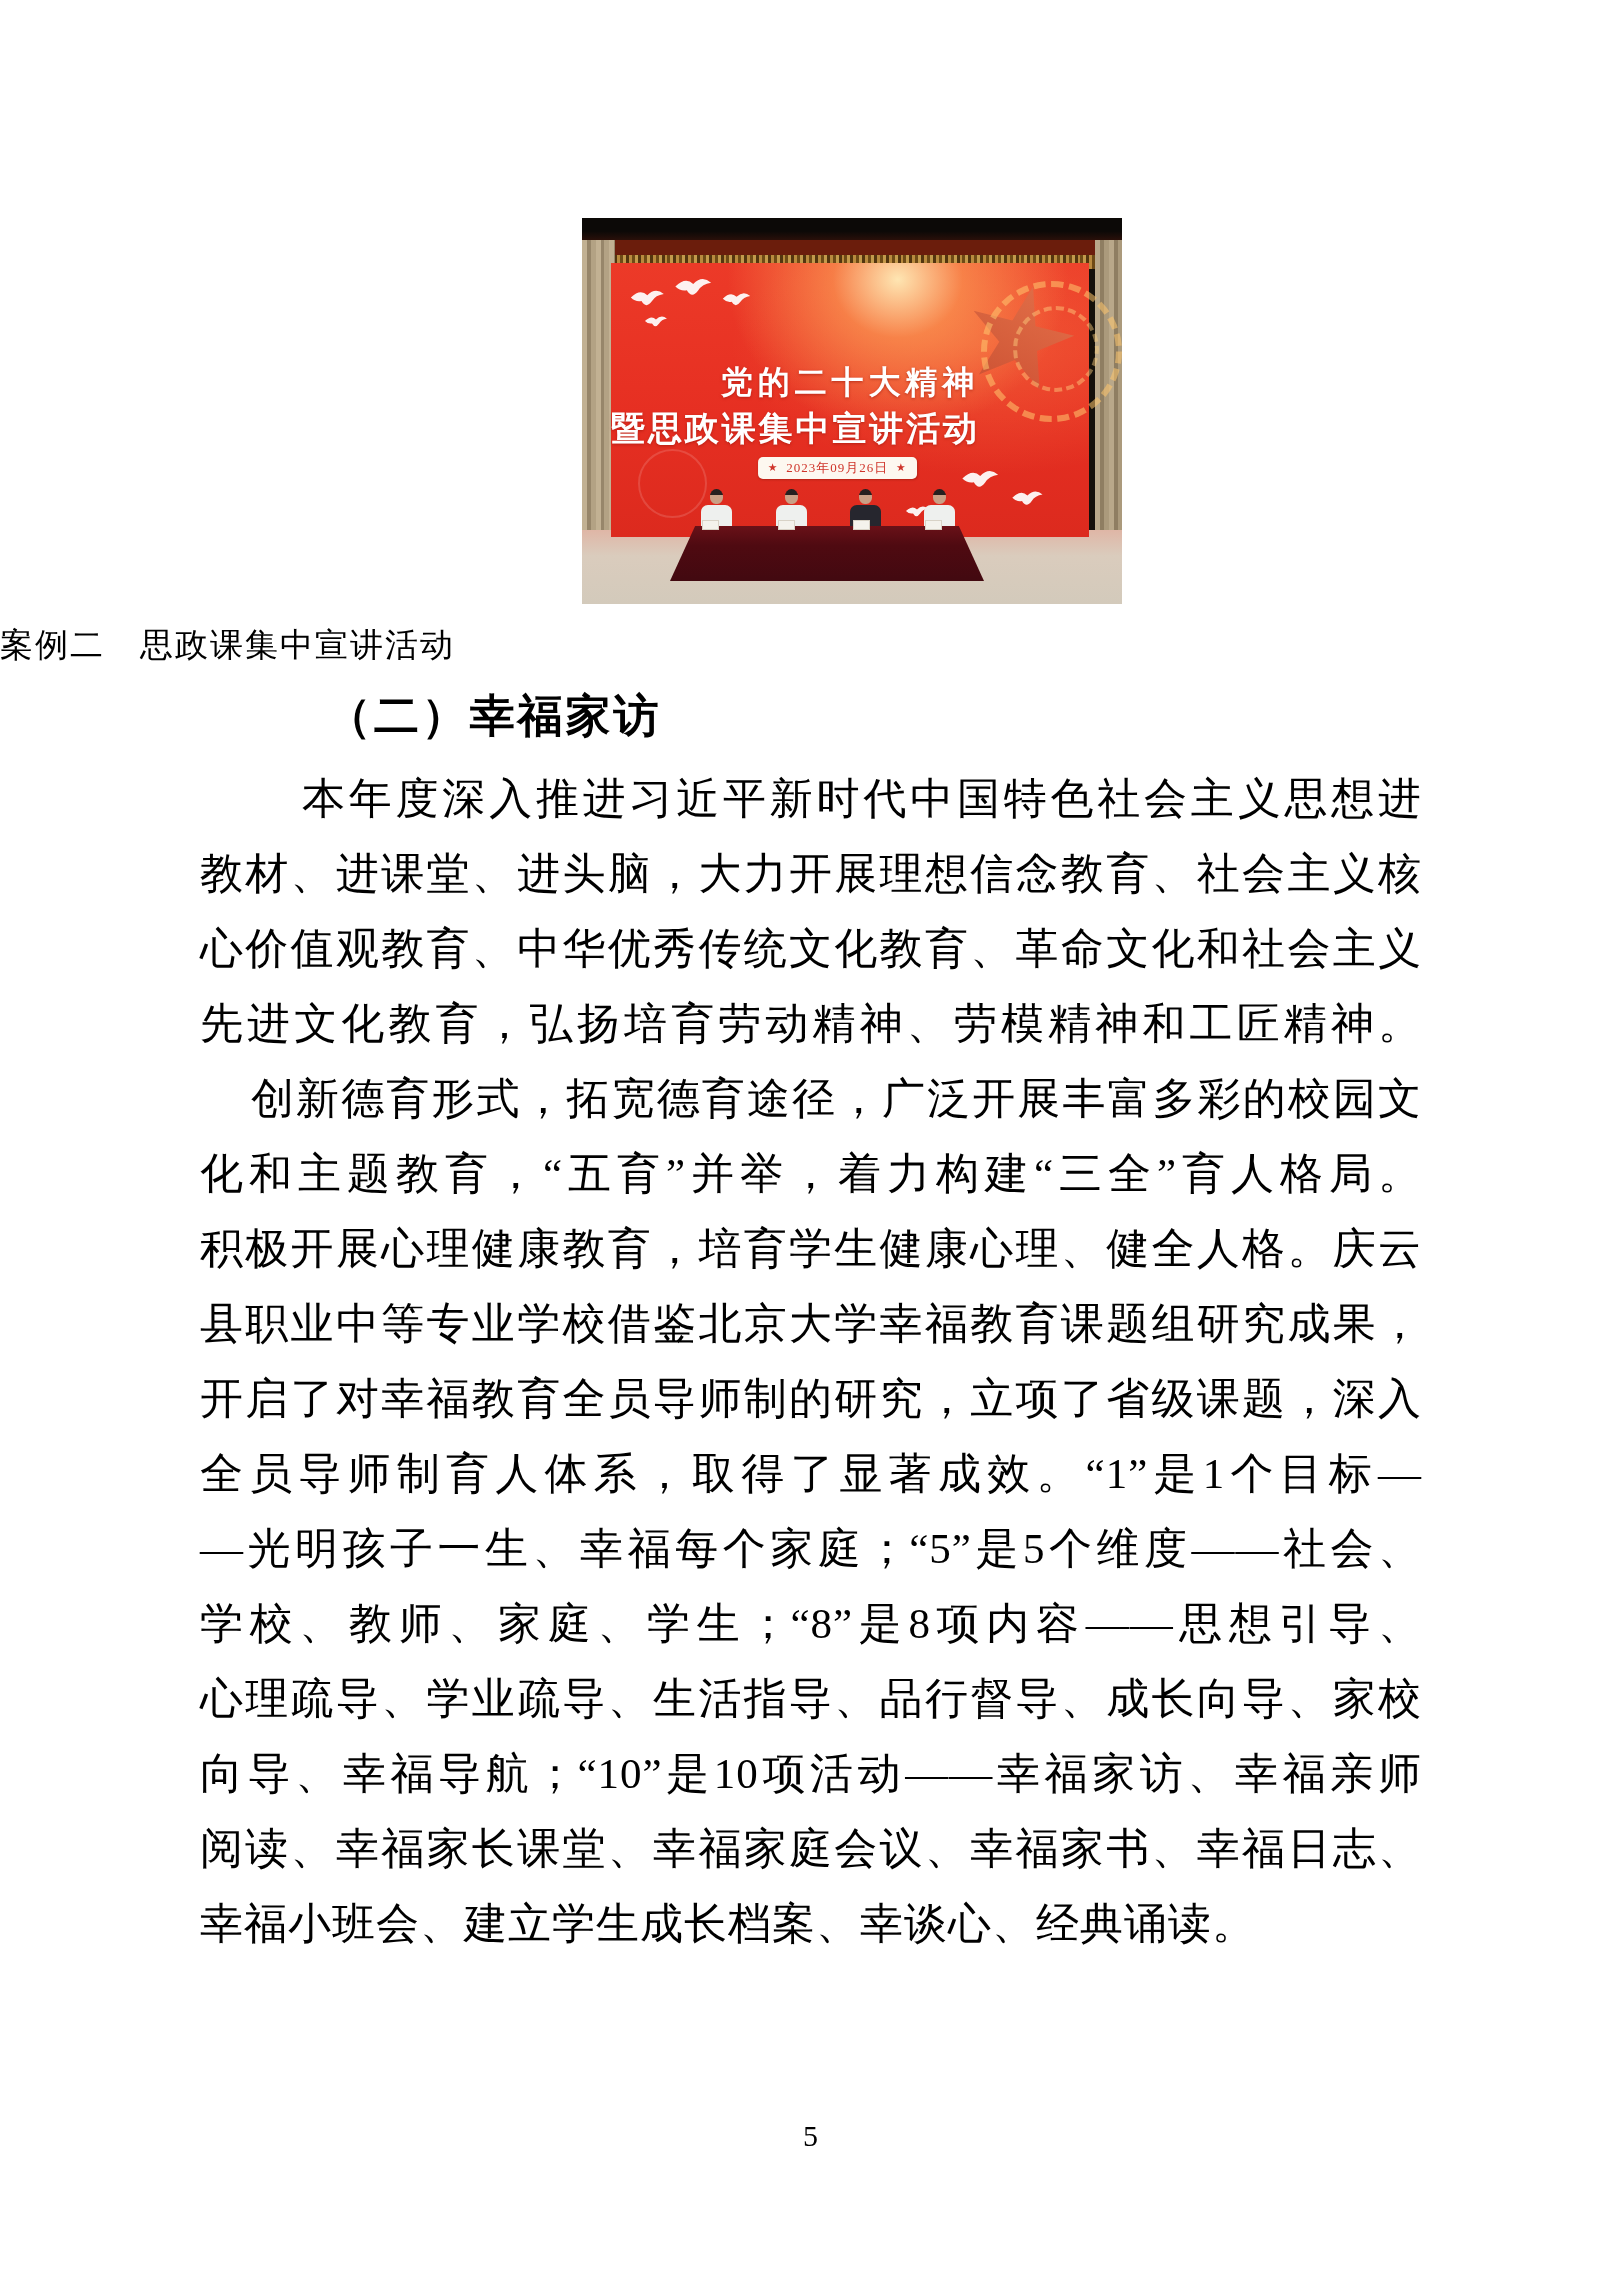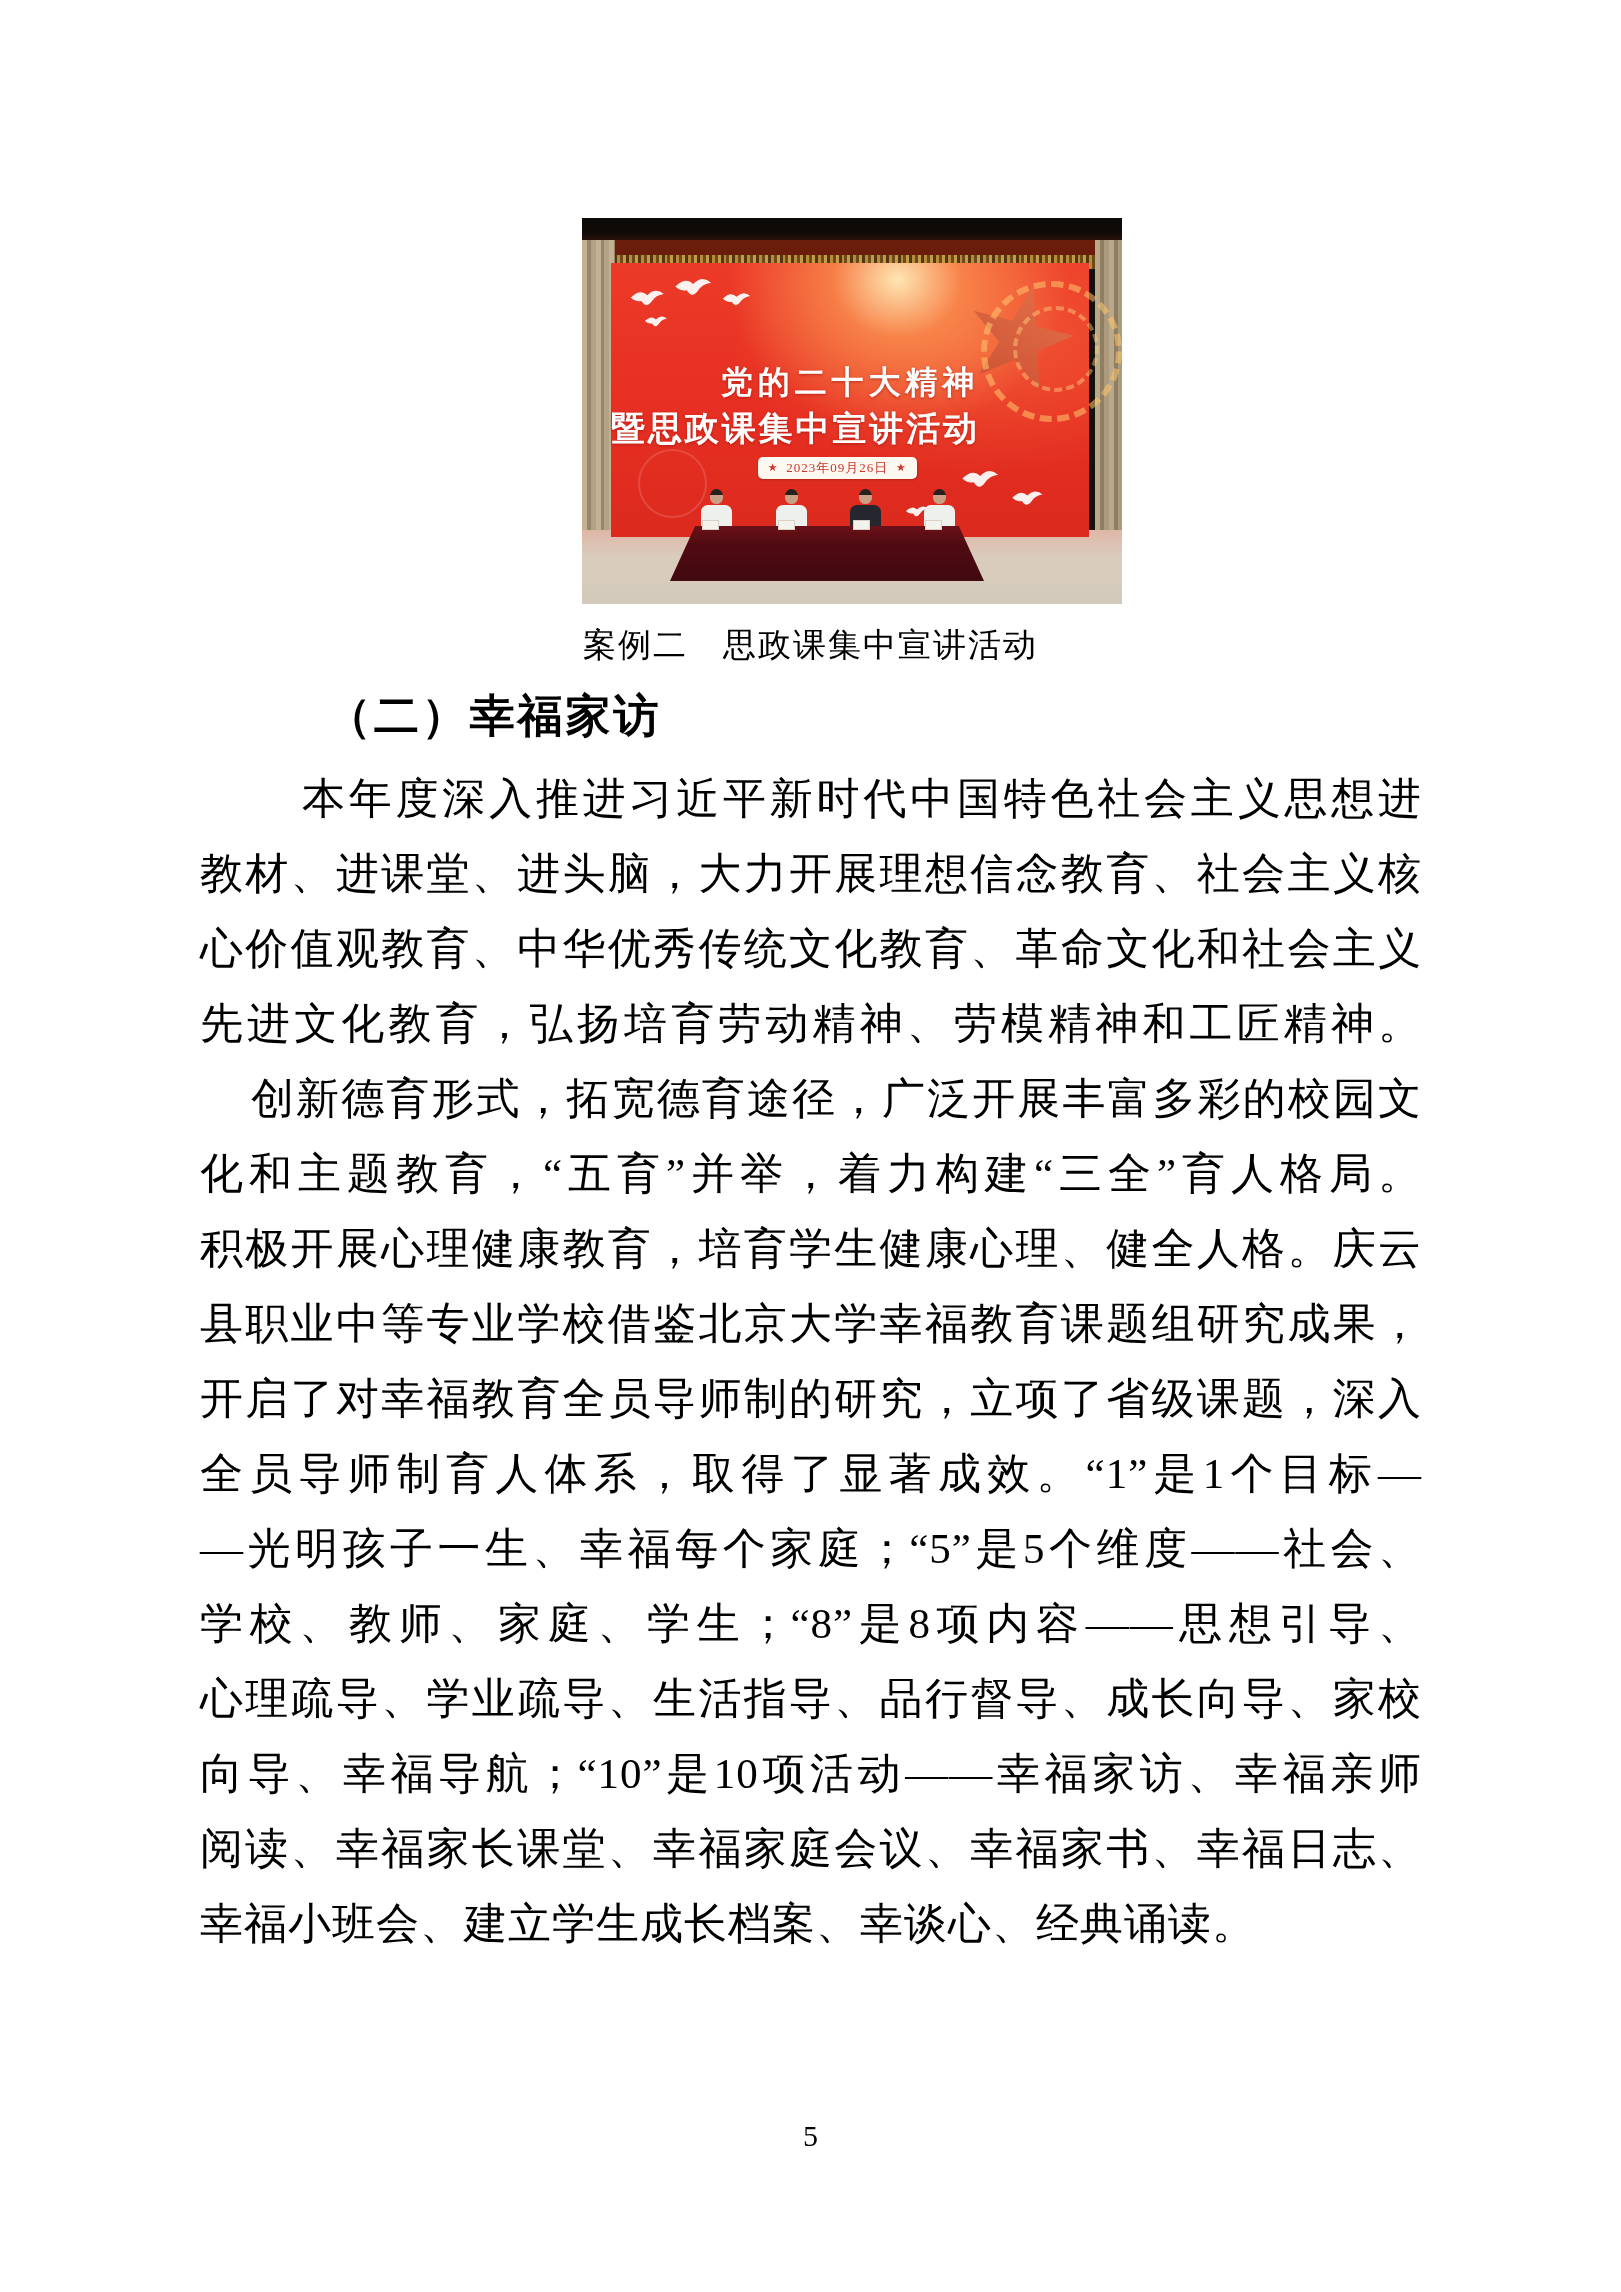--- a/index.html
+++ b/index.html
@@ -53,21 +53,21 @@
       clip-path:polygon(8% 0,92% 0,100% 100%,0 100%);}
   .person{position:absolute;top:271px;width:39px;height:39px;z-index:2;}
   .person .head{width:12.7px;height:14.7px;margin:0 auto;border-radius:50% 50% 45% 45%;
       background:linear-gradient(180deg,#26201f 42%,#c9a086 42%);}
   .person .torso{width:31px;height:25.5px;margin:1px auto 0;border-radius:6.9px 6.9px 0 0;background:#eef0ee;}
   .person.dark .torso{background:#26262e;}
   .card{position:absolute;top:302px;width:14.7px;height:7.8px;background:#f4f2ec;
       border:1px solid #d8d2c6;z-index:4;}
 
   
-  .caption{position:absolute;left:0;top:623px;width:1621px;text-align:center;
+  .caption{position:absolute;left:0;top:623px;width:1621px;
       font-size:33px;letter-spacing:2px;}
   .heading{position:absolute;left:326px;top:686px;margin:0;
       font-size:45px;font-weight:700;letter-spacing:2.9px;}
   .bodytext{position:absolute;left:200px;top:761px;width:1222px;}
   .line{height:75px;line-height:75px;font-size:43px;letter-spacing:1px;
       text-align:justify;text-align-last:justify;text-justify:inter-ideograph;
       white-space:nowrap;}
   .line.indent2{padding-left:102px;}
   .line.indent1{padding-left:51px;}
   .line.last{text-align-last:left;}

